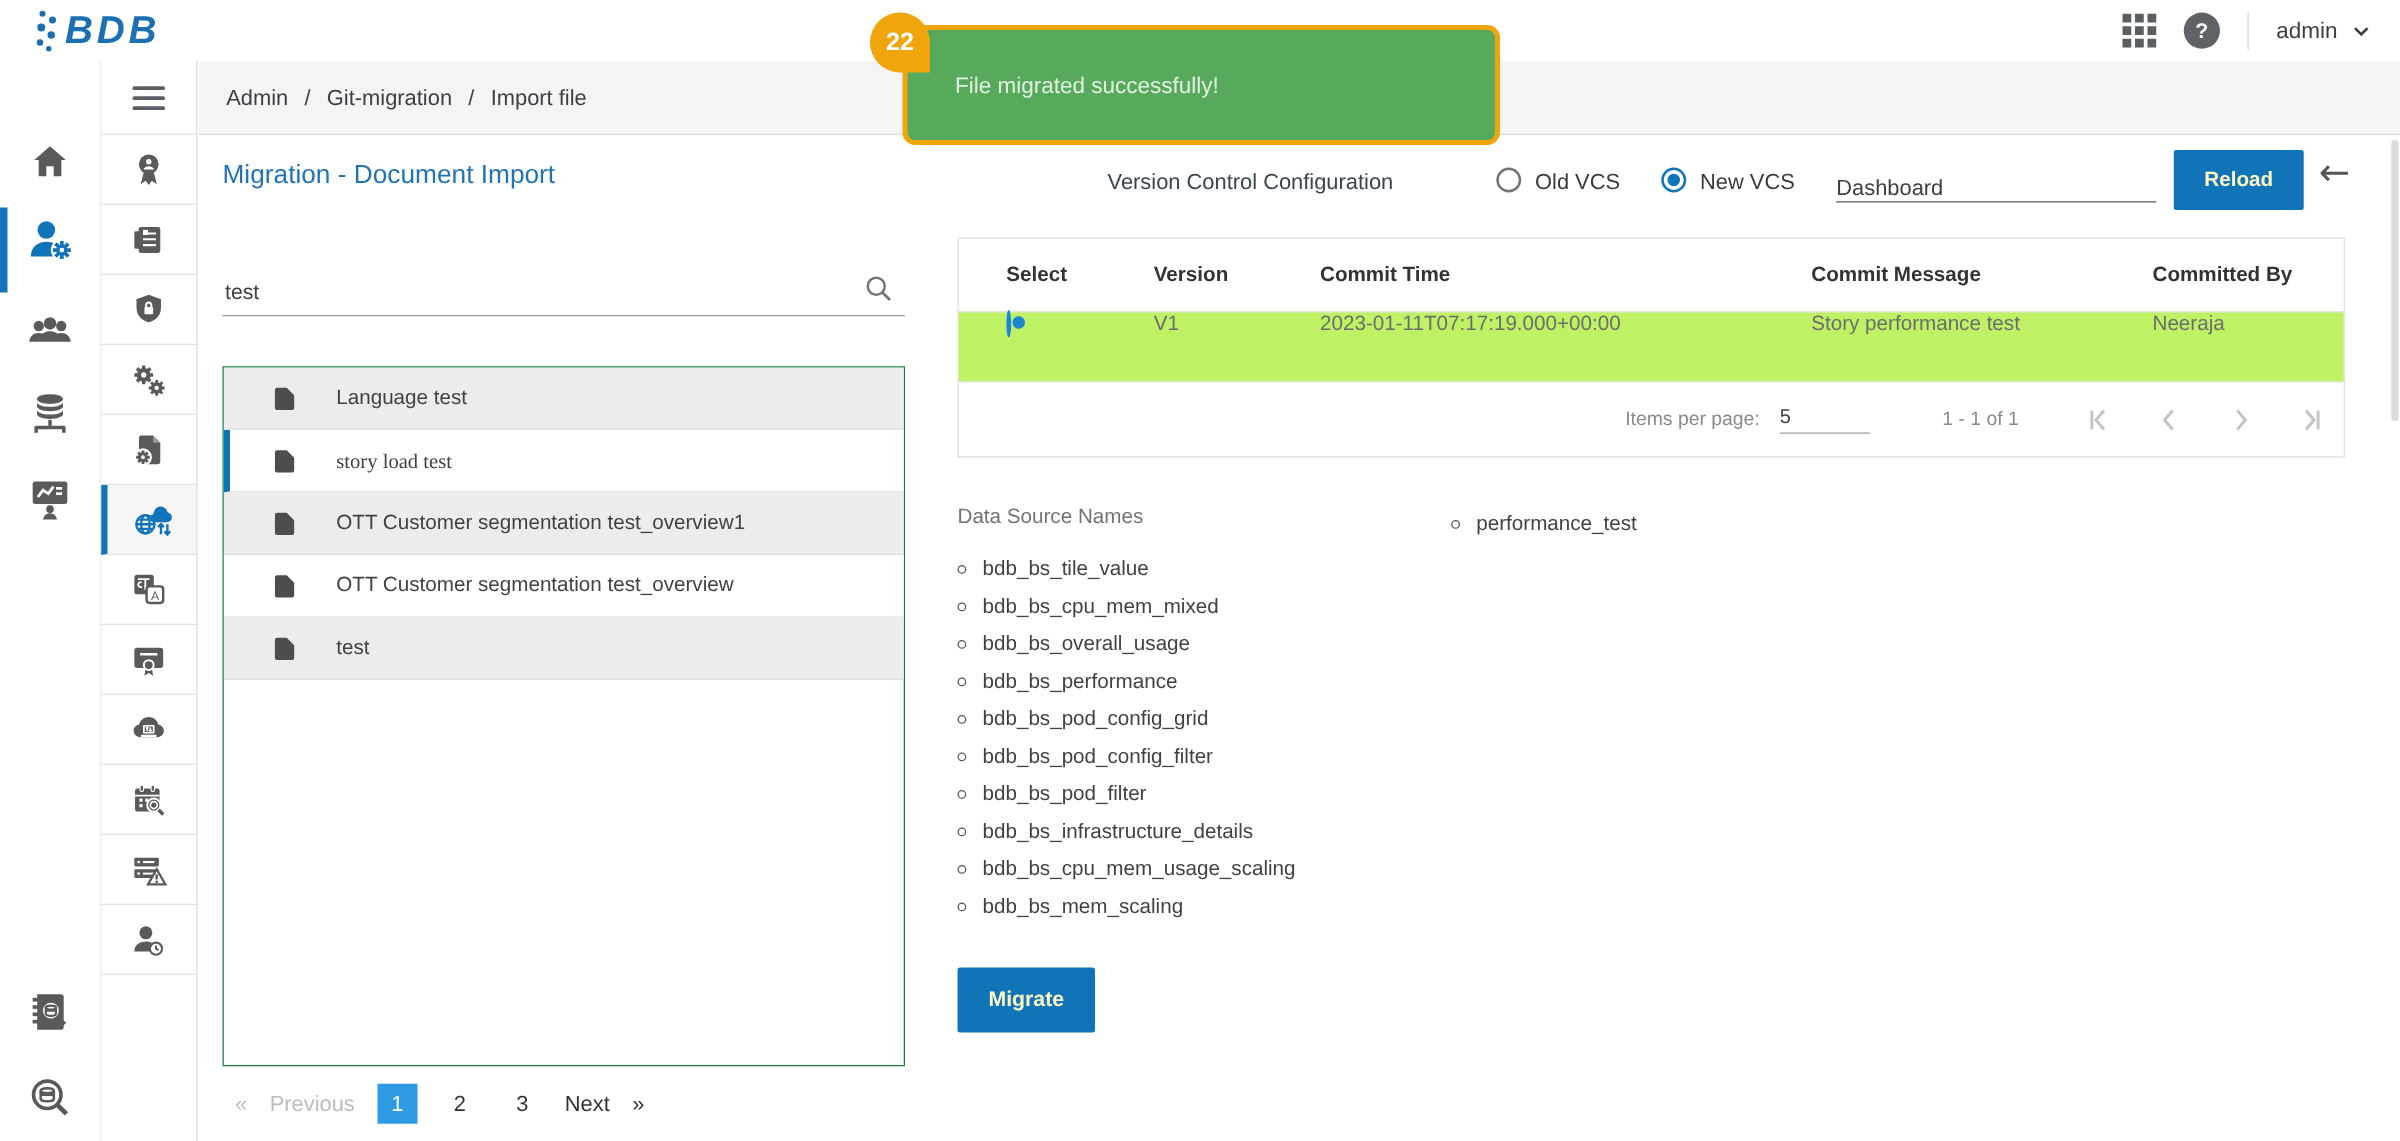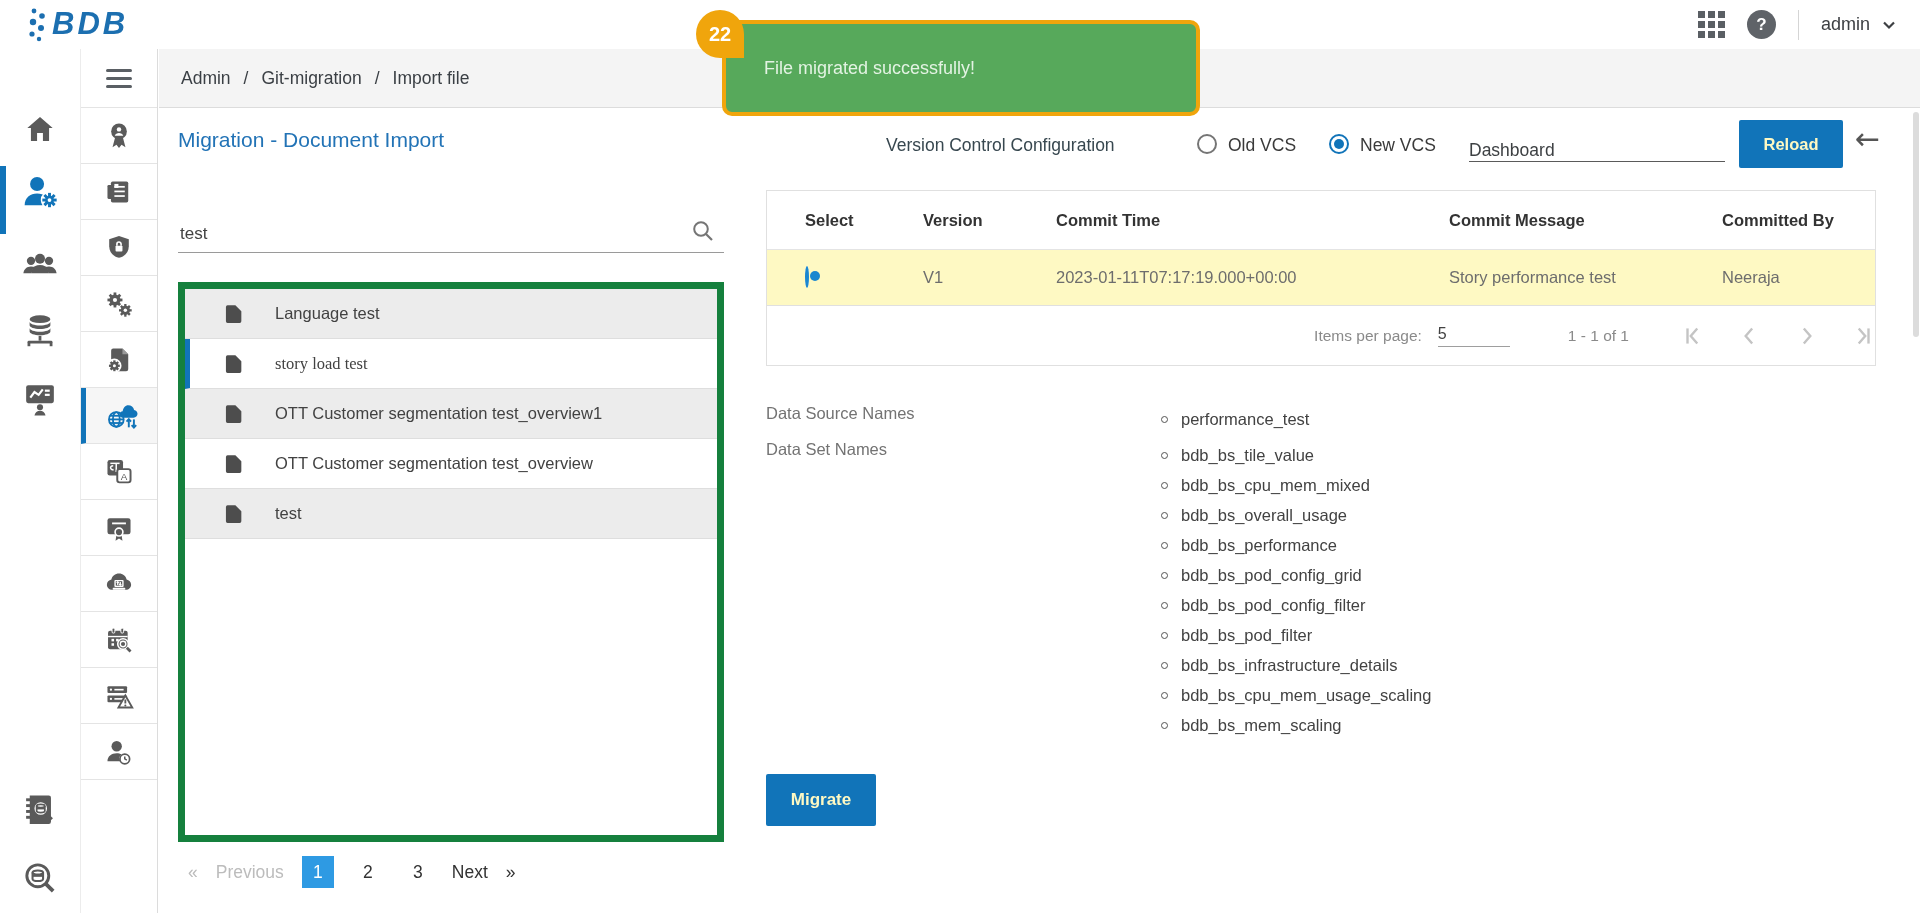--- a/index.html
+++ b/index.html
@@ -68,46 +68,46 @@
   .back-arrow { position:absolute; left:1696px; top:13px; font-size:30px; color:#555;
     font-family:"DejaVu Sans",sans-serif; cursor:pointer; }
   .back-arrow::after { content:"\2190"; }
 
   
   .left-panel { position:absolute; left:19px; top:95px; width:546px; }
   .search-row { position:relative; height:50px; border-bottom:1px solid #9a9a9a; }
   .search-input { position:absolute; left:2px; bottom:8px; width:480px; border:none; outline:none;
     font-size:17px; color:#424242; font-family:"Liberation Sans",sans-serif; background:transparent; }
   .search-ico { position:absolute; right:8px; bottom:8px; cursor:pointer; }
-  .doc-list { margin-top:29px; border:7px solid #15803d; height:560px; overflow:hidden; background:#fff; }
+  .doc-list { margin-top:40px; border:1px solid #15803d; height:560px; overflow:hidden; background:#fff; }
   .doc-item { height:50px; display:flex; align-items:center; padding-left:38px; gap:30px;
     border-bottom:1px solid #dedede; font-size:16.5px; color:#424242; cursor:pointer; background:#fff; }
   .doc-item.odd { background:#ececec; }
   .doc-item.sel { border-left:5px solid #1174b9; padding-left:33px; background:#fff;font-family:Liberation Serif, serif; }
   .doc-pg { margin-top:14px; display:flex; align-items:center; gap:18px; font-size:17.5px; padding-left:10px; }
   .pg-muted { color:#bcbcbc; cursor:default; }
   .pg-num { min-width:32px; height:32px; display:flex; align-items:center; justify-content:center;
     color:#333; cursor:pointer; }
   .pg-num.on { background:#2e9ae3; color:#fff; }
   .pg-dark { color:#333; cursor:pointer; }
 
   
   .right-panel { position:absolute; left:607px; top:82px; width:1110px; }
   .table-card { border:1px solid #e0e0e0; }
   .t-head { height:58px; display:flex; align-items:center; font-size:16.5px; font-weight:bold; color:#333; }
-  .t-row { height:56px; display:flex; align-items:center; background:#fef9c3;
+  .t-row { height:56px; display:flex; align-items:flex-start; background:#bef264;
     border-top:1px solid #e4e4e4; font-size:16.5px; color:#6d6d6d; }
   .c1 { width:156px; padding-left:38px; } .c2 { width:133px; } .c3 { width:393px; }
   .c4 { width:273px; } .c5 { flex:1; }
   .row-radio { position:relative; width:20px; height:20px; border:2.5px solid #1b87cf; border-radius:50%;
     background:#fff; cursor:pointer; }
   .row-radio::after { content:""; position:absolute; left:2.5px; top:2.5px; width:10px; height:10px;
     border-radius:50%; background:#1b87cf; }
   .paginator { height:60px; border:1px solid #e0e0e0; border-top:none; display:flex; align-items:center;
-    justify-content:flex-end; font-size:15.5px; color:#8a8a8a; }
+    justify-content:flex-end; font-size:15.5px; color:#8a8a8a; padding-right:14px; }
   .ipp-label { margin-right:16px; }
   .ipp-value { width:72px; border-bottom:1px solid #9e9e9e; color:#424242; font-size:16px;
     padding-bottom:3px; cursor:pointer; }
   .range { margin:0 0 0 58px; }
   .navbtns { display:flex; align-items:center; gap:30px; margin-left:52px; }
   .navbtn { cursor:default; display:flex; }
 
   .details { margin-top:38px; font-size:16.5px; }
   .detail-row { display:flex; }
   .detail-label { width:395px; color:#737373; }
@@ -540,21 +540,20 @@
         <div class="detail-row">
           <div class="detail-label">Data Source Names</div>
           <div>
             <div class="d-item">
                 <span class="bullet"></span>
                 <span>performance_test</span>
               </div>
           </div>
         </div>
         <div class="detail-row" style="margin-top:6px">
-          <div class="detail-label">Data Set Names</div>
           <div>
             <div class="d-item">
                 <span class="bullet"></span>
                 <span>bdb_bs_tile_value</span>
               </div>
             <div class="d-item">
                 <span class="bullet"></span>
                 <span>bdb_bs_cpu_mem_mixed</span>
               </div>
             <div class="d-item">

